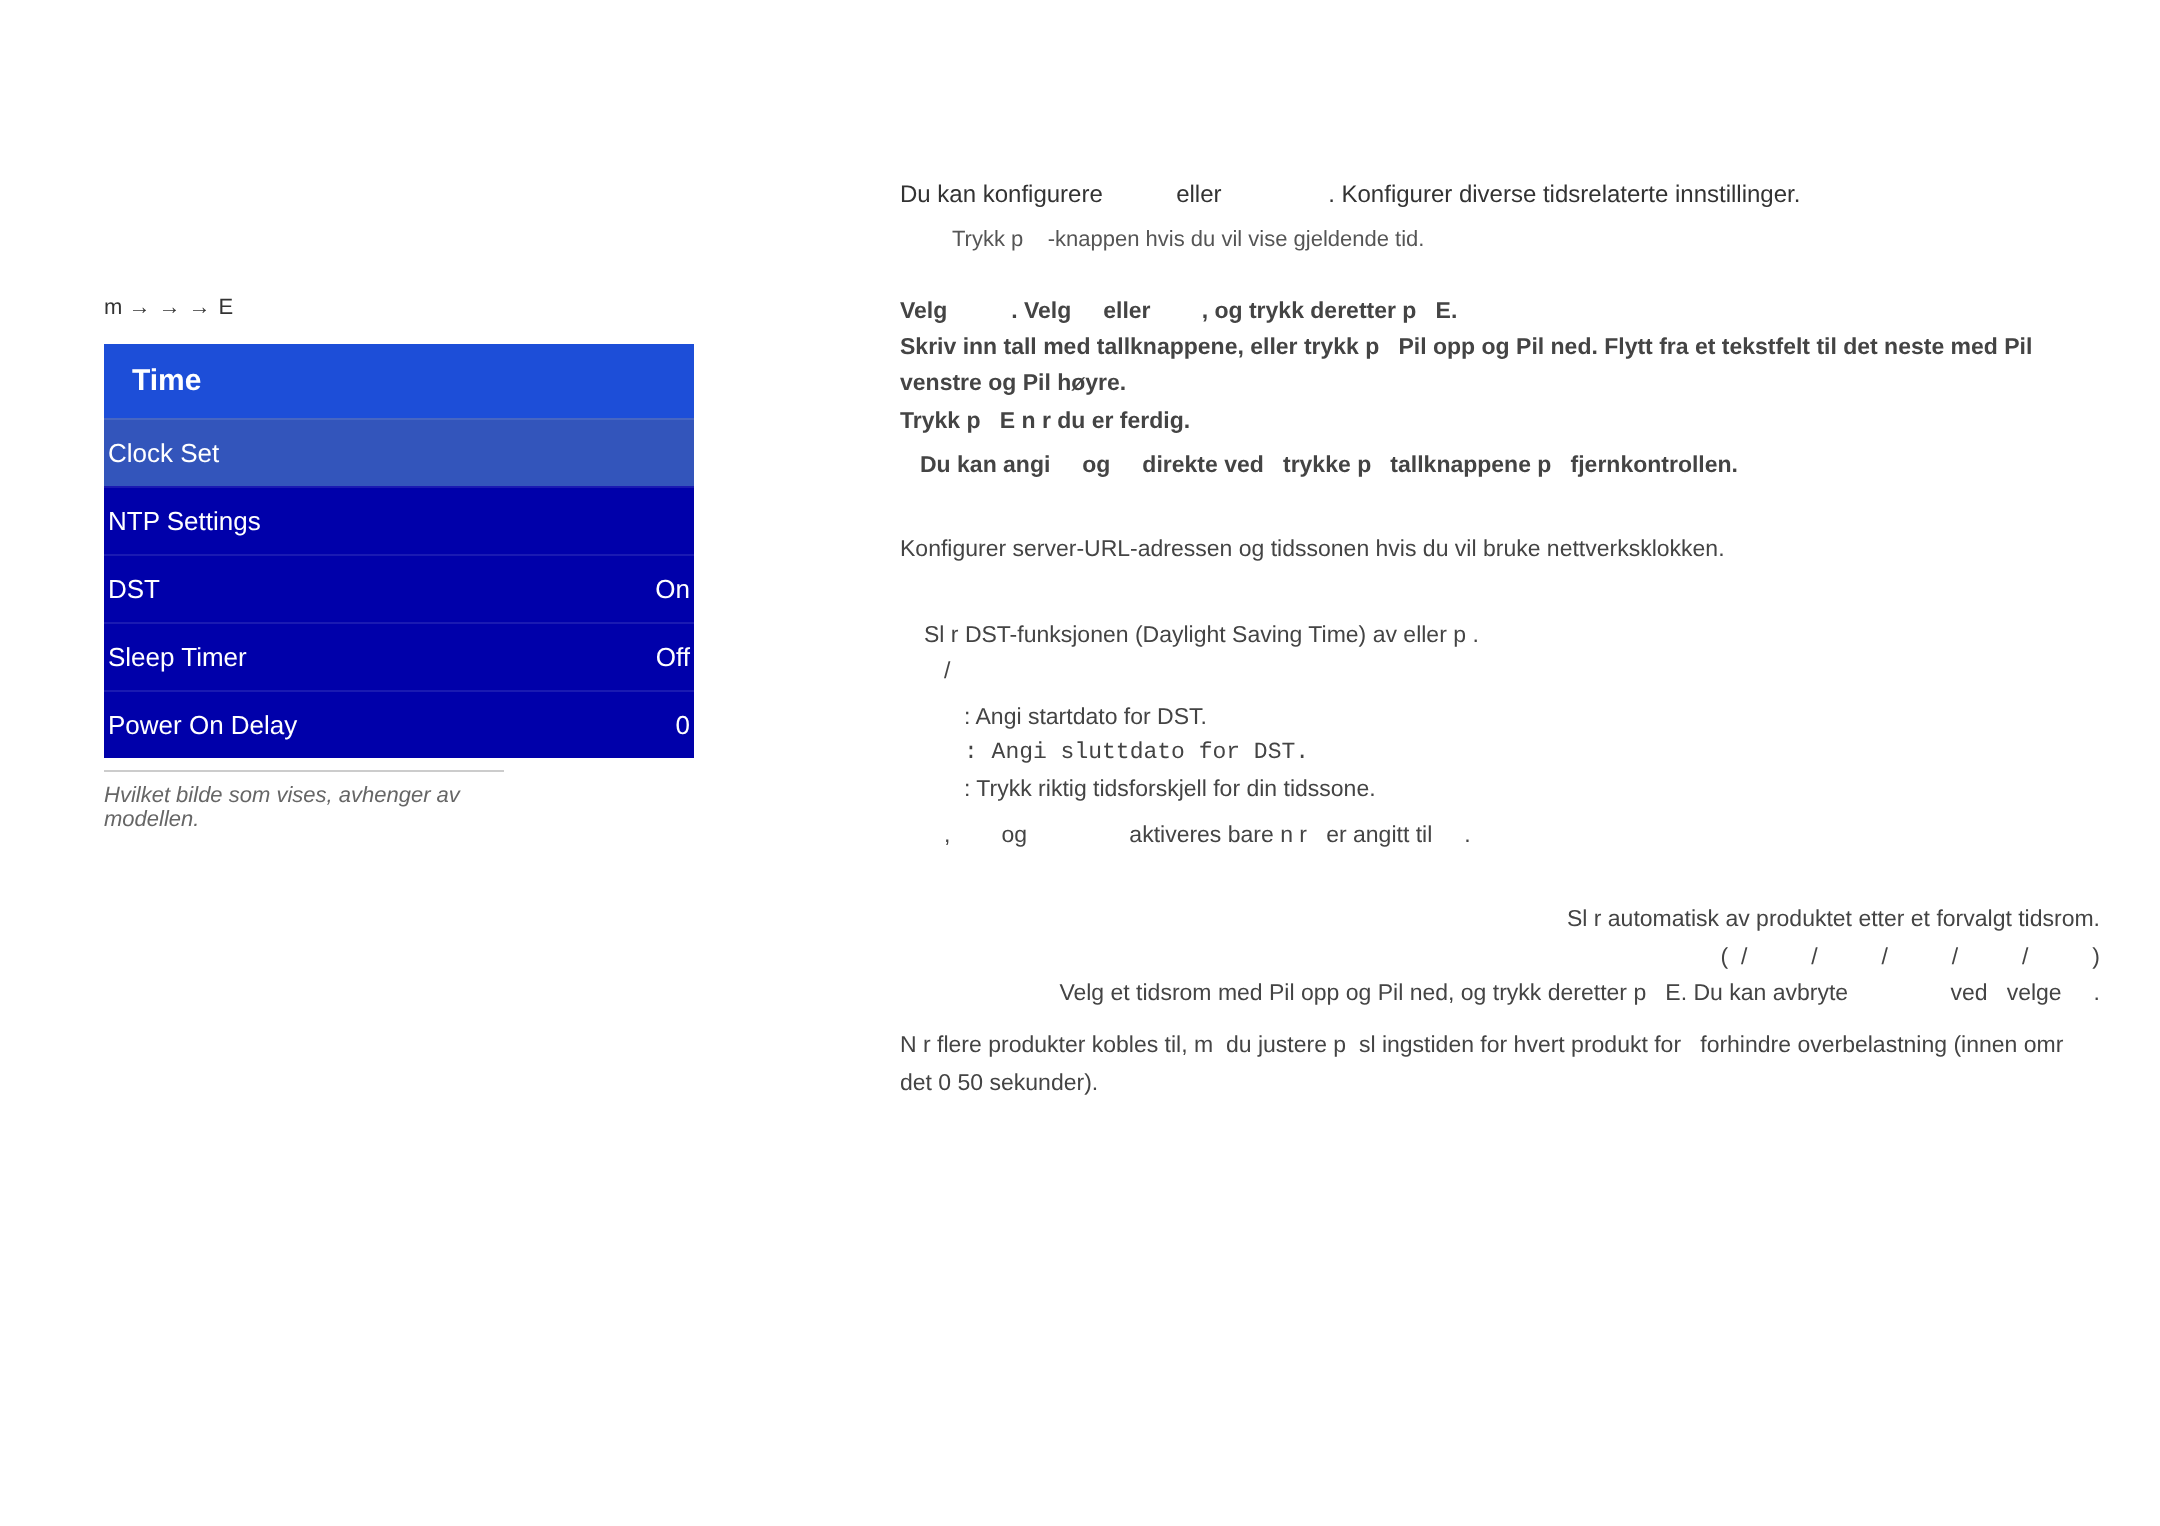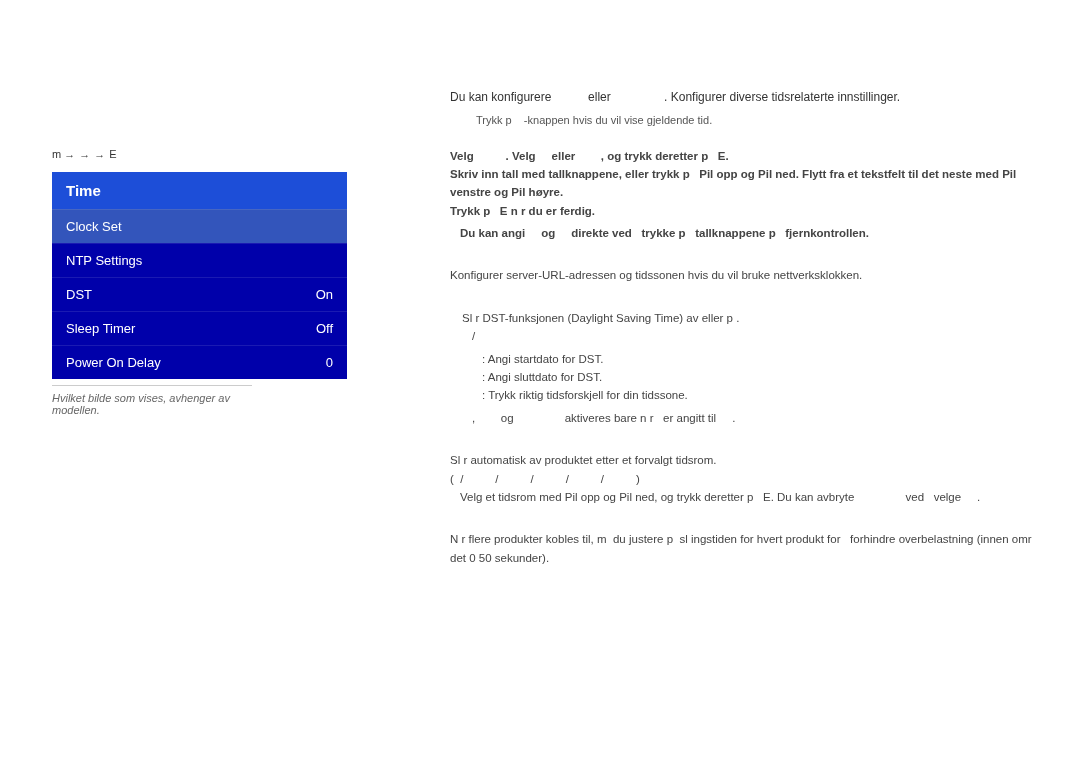--- a/index.html
+++ b/index.html
@@ -36,21 +36,21 @@
       background: #1d4ed8;
       color: white;
       padding: 10px 14px;
       font-size: 15px;
       font-weight: bold;
     }
 
     .nav-item {
       background: #0000aa;
       color: white;
-      padding: 9px 14px;
+      padding: 9px 2px;
       font-size: 13px;
       cursor: pointer;
       display: flex;
       justify-content: space-between;
       align-items: flex-start;
       border-top: 1px solid rgba(255,255,255,0.1);
     }
 
     .nav-item.active {
       background: #3355bb;
@@ -173,27 +173,27 @@
     <div class="section-body">
       <div>Konfigurer server-URL-adressen og tidssonen hvis du vil bruke nettverksklokken.</div>
     </div>
   </div>
 
   <div class="section" style="margin-bottom:24px;margin-left:12px;">
     <div class="section-body">
       <div>Sl r DST-funksjonen (Daylight Saving Time) av eller p .</div>
       <div style="margin-left:10px;">/</div>
       <div style="margin-left:20px;margin-top:4px;">: Angi startdato for DST.</div>
-      <div style="margin-left:20px;">: Angi sluttdato for DST.</div>
+      <div style="margin-left:20px;font-family:Liberation Mono, monospace;">: Angi sluttdato for DST.</div>
       <div style="margin-left:20px;">: Trykk riktig tidsforskjell for din tidssone.</div>
       <div style="margin-left:10px;margin-top:4px;">, &nbsp;&nbsp;&nbsp;&nbsp;&nbsp;&nbsp; og &nbsp;&nbsp;&nbsp;&nbsp;&nbsp;&nbsp;&nbsp;&nbsp;&nbsp;&nbsp;&nbsp;&nbsp;&nbsp;&nbsp; aktiveres bare n r &nbsp; er angitt til &nbsp;&nbsp;&nbsp; .</div>
     </div>
   </div>
 
-  <div class="section" style="margin-bottom:24px;">
+  <div class="section" style="margin-bottom:8px;text-align:right;">
     <div class="section-body">
       <div>Sl r automatisk av produktet etter et forvalgt tidsrom.</div>
       <div>( &nbsp;/ &nbsp;&nbsp;&nbsp;&nbsp;&nbsp;&nbsp;&nbsp;&nbsp; / &nbsp;&nbsp;&nbsp;&nbsp;&nbsp;&nbsp;&nbsp;&nbsp; / &nbsp;&nbsp;&nbsp;&nbsp;&nbsp;&nbsp;&nbsp;&nbsp; / &nbsp;&nbsp;&nbsp;&nbsp;&nbsp;&nbsp;&nbsp;&nbsp; / &nbsp;&nbsp;&nbsp;&nbsp;&nbsp;&nbsp;&nbsp;&nbsp; )</div>
       <div class="indent">Velg et tidsrom med Pil opp og Pil ned, og trykk deretter p &nbsp; E. Du kan avbryte &nbsp;&nbsp;&nbsp;&nbsp;&nbsp;&nbsp;&nbsp;&nbsp;&nbsp;&nbsp;&nbsp;&nbsp;&nbsp;&nbsp; ved &nbsp; velge &nbsp;&nbsp;&nbsp; .</div>
     </div>
   </div>
 
   <div class="section">
     <div class="section-body">
       <div>N r flere produkter kobles til, m &nbsp;du justere p &nbsp;sl ingstiden for hvert produkt for &nbsp; forhindre overbelastning (innen omr det 0 50 sekunder).</div>

